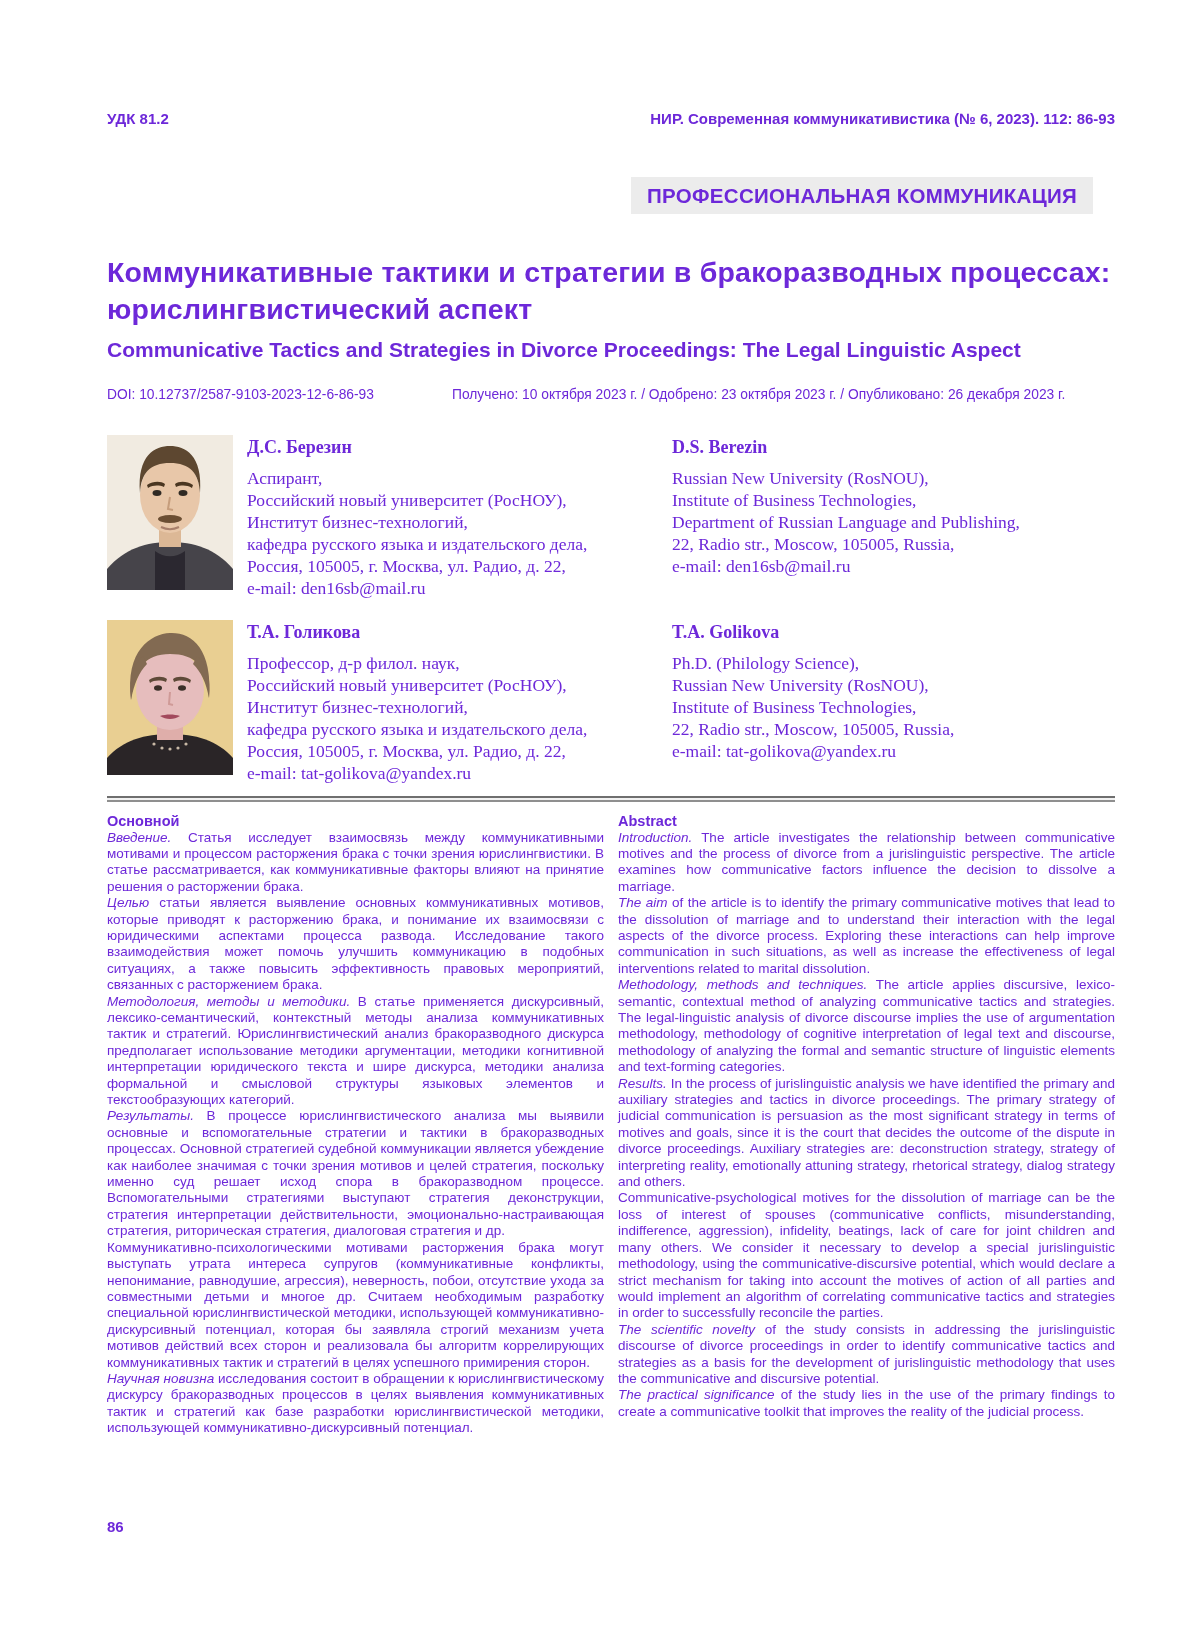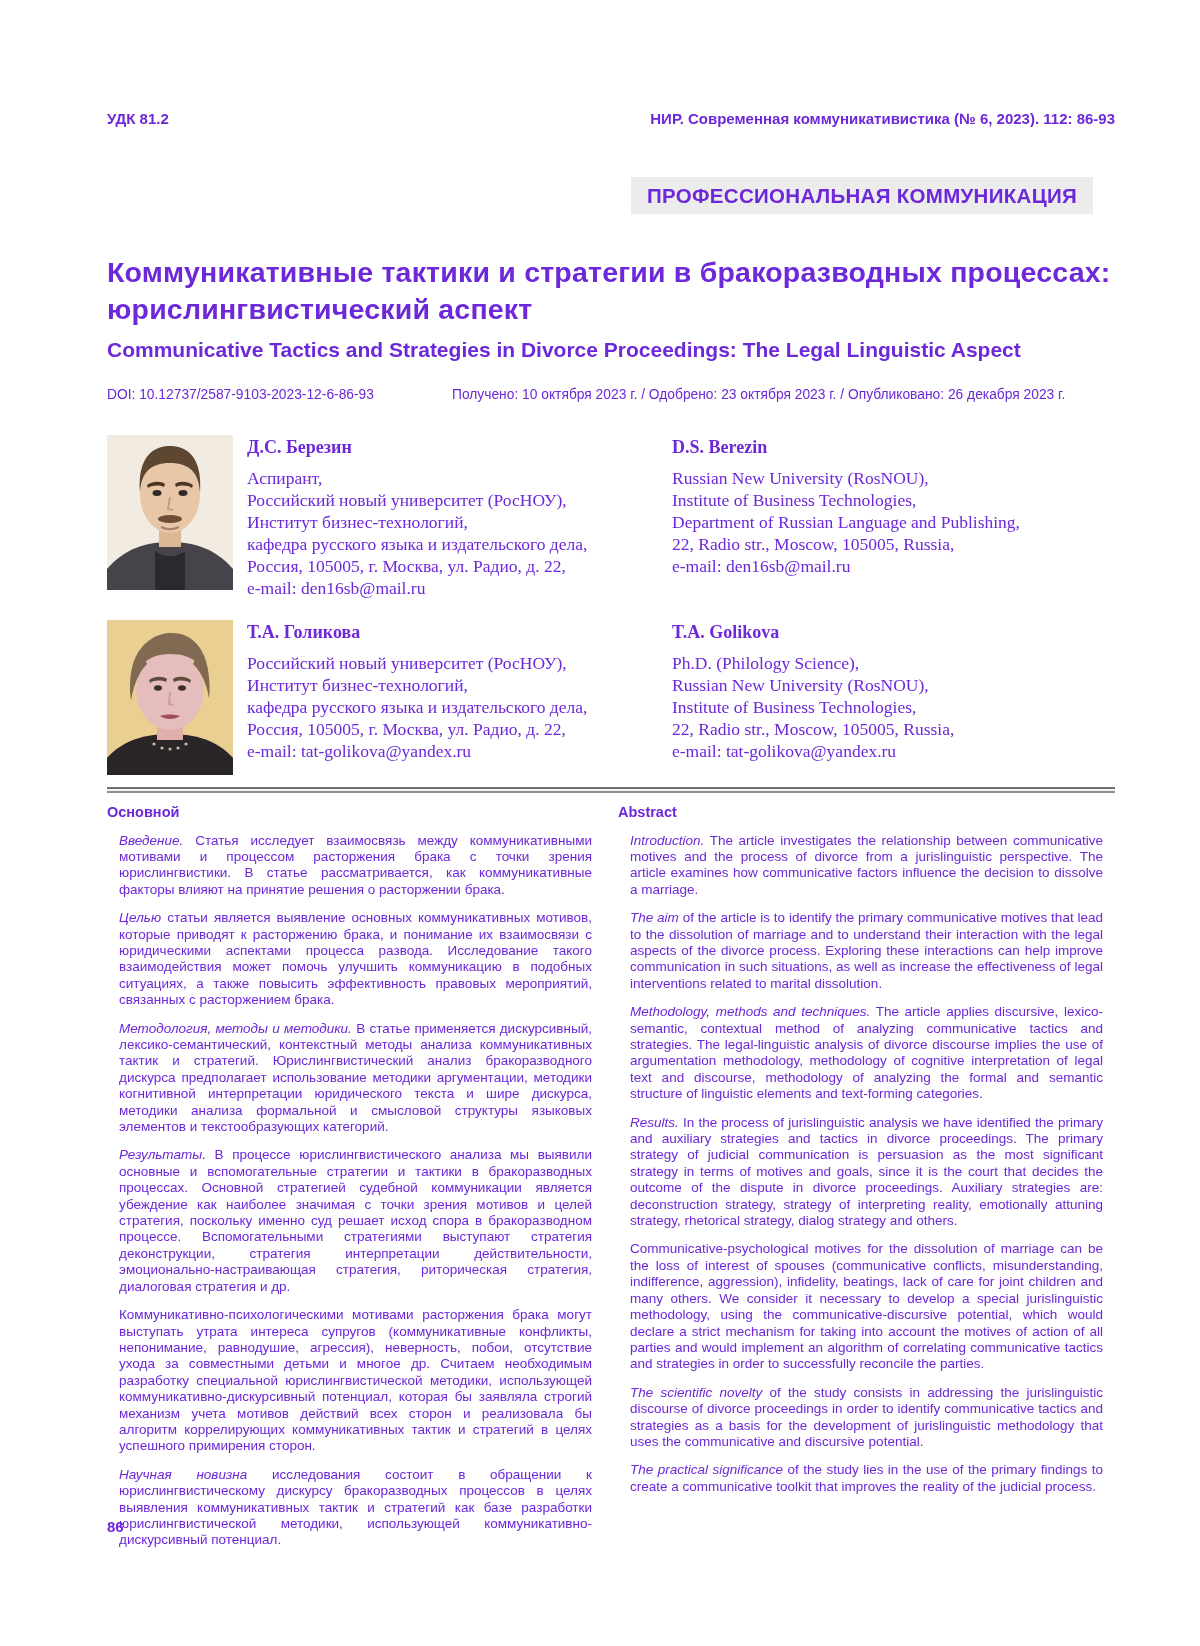--- a/index.html
+++ b/index.html
@@ -40,21 +40,21 @@
   .author-right { width:443px; padding-top:1px; }
   .author-name { font-weight:bold; font-size:18px; margin-bottom:9px; }
   
   .double-rule { margin-top:12px; height:6px;
     background:linear-gradient(to bottom,#6f6f6f 0 2px,#f2f2f2 2px 4px,#8f8f8f 4px 6px); }
   
   .abstracts { display:flex; gap:14px; margin-top:11px;
                font-size:13.5px; line-height:16.4px; text-align:justify; }
   .abs-col { width:497px; flex:none; }
   .abs-heading { font-size:14.5px; font-weight:bold; margin:0; text-align:left; }
-  .abs-p { margin:12px; }
+  .abs-p { margin:0; }
   .abs-p i { font-style:italic; }
   
   .pagenum { position:absolute; left:107px; bottom:111px;
              font-weight:bold; font-size:15px; }
 </style>
 </head>
 <body>
 
 <div class="page">
 
@@ -141,20 +141,21 @@
             <circle cx="47" cy="124" r="1.6" fill="#c8b9a6"></circle>
             <circle cx="55" cy="128" r="1.6" fill="#c8b9a6"></circle>
             <circle cx="63" cy="129" r="1.6" fill="#c8b9a6"></circle>
             <circle cx="71" cy="128" r="1.6" fill="#c8b9a6"></circle>
             <circle cx="79" cy="124" r="1.6" fill="#c8b9a6"></circle>
           </svg>
         </div>
         <div class="author-text">
           <div class="author-name">Т.А. Голикова</div>
           <div>
+              <div>Профессор, д-р филол. наук,</div>
               <div>Российский новый университет (РосНОУ),</div>
               <div>Институт бизнес-технологий,</div>
               <div>кафедра русского языка и издательского дела,</div>
               <div>Россия, 105005, г. Москва, ул. Радио, д. 22,</div>
               <div>e-mail: tat-golikova@yandex.ru</div>
             </div>
         </div>
       </div>
       <div class="author-right">
         <div class="author-name">T.A. Golikova</div>

